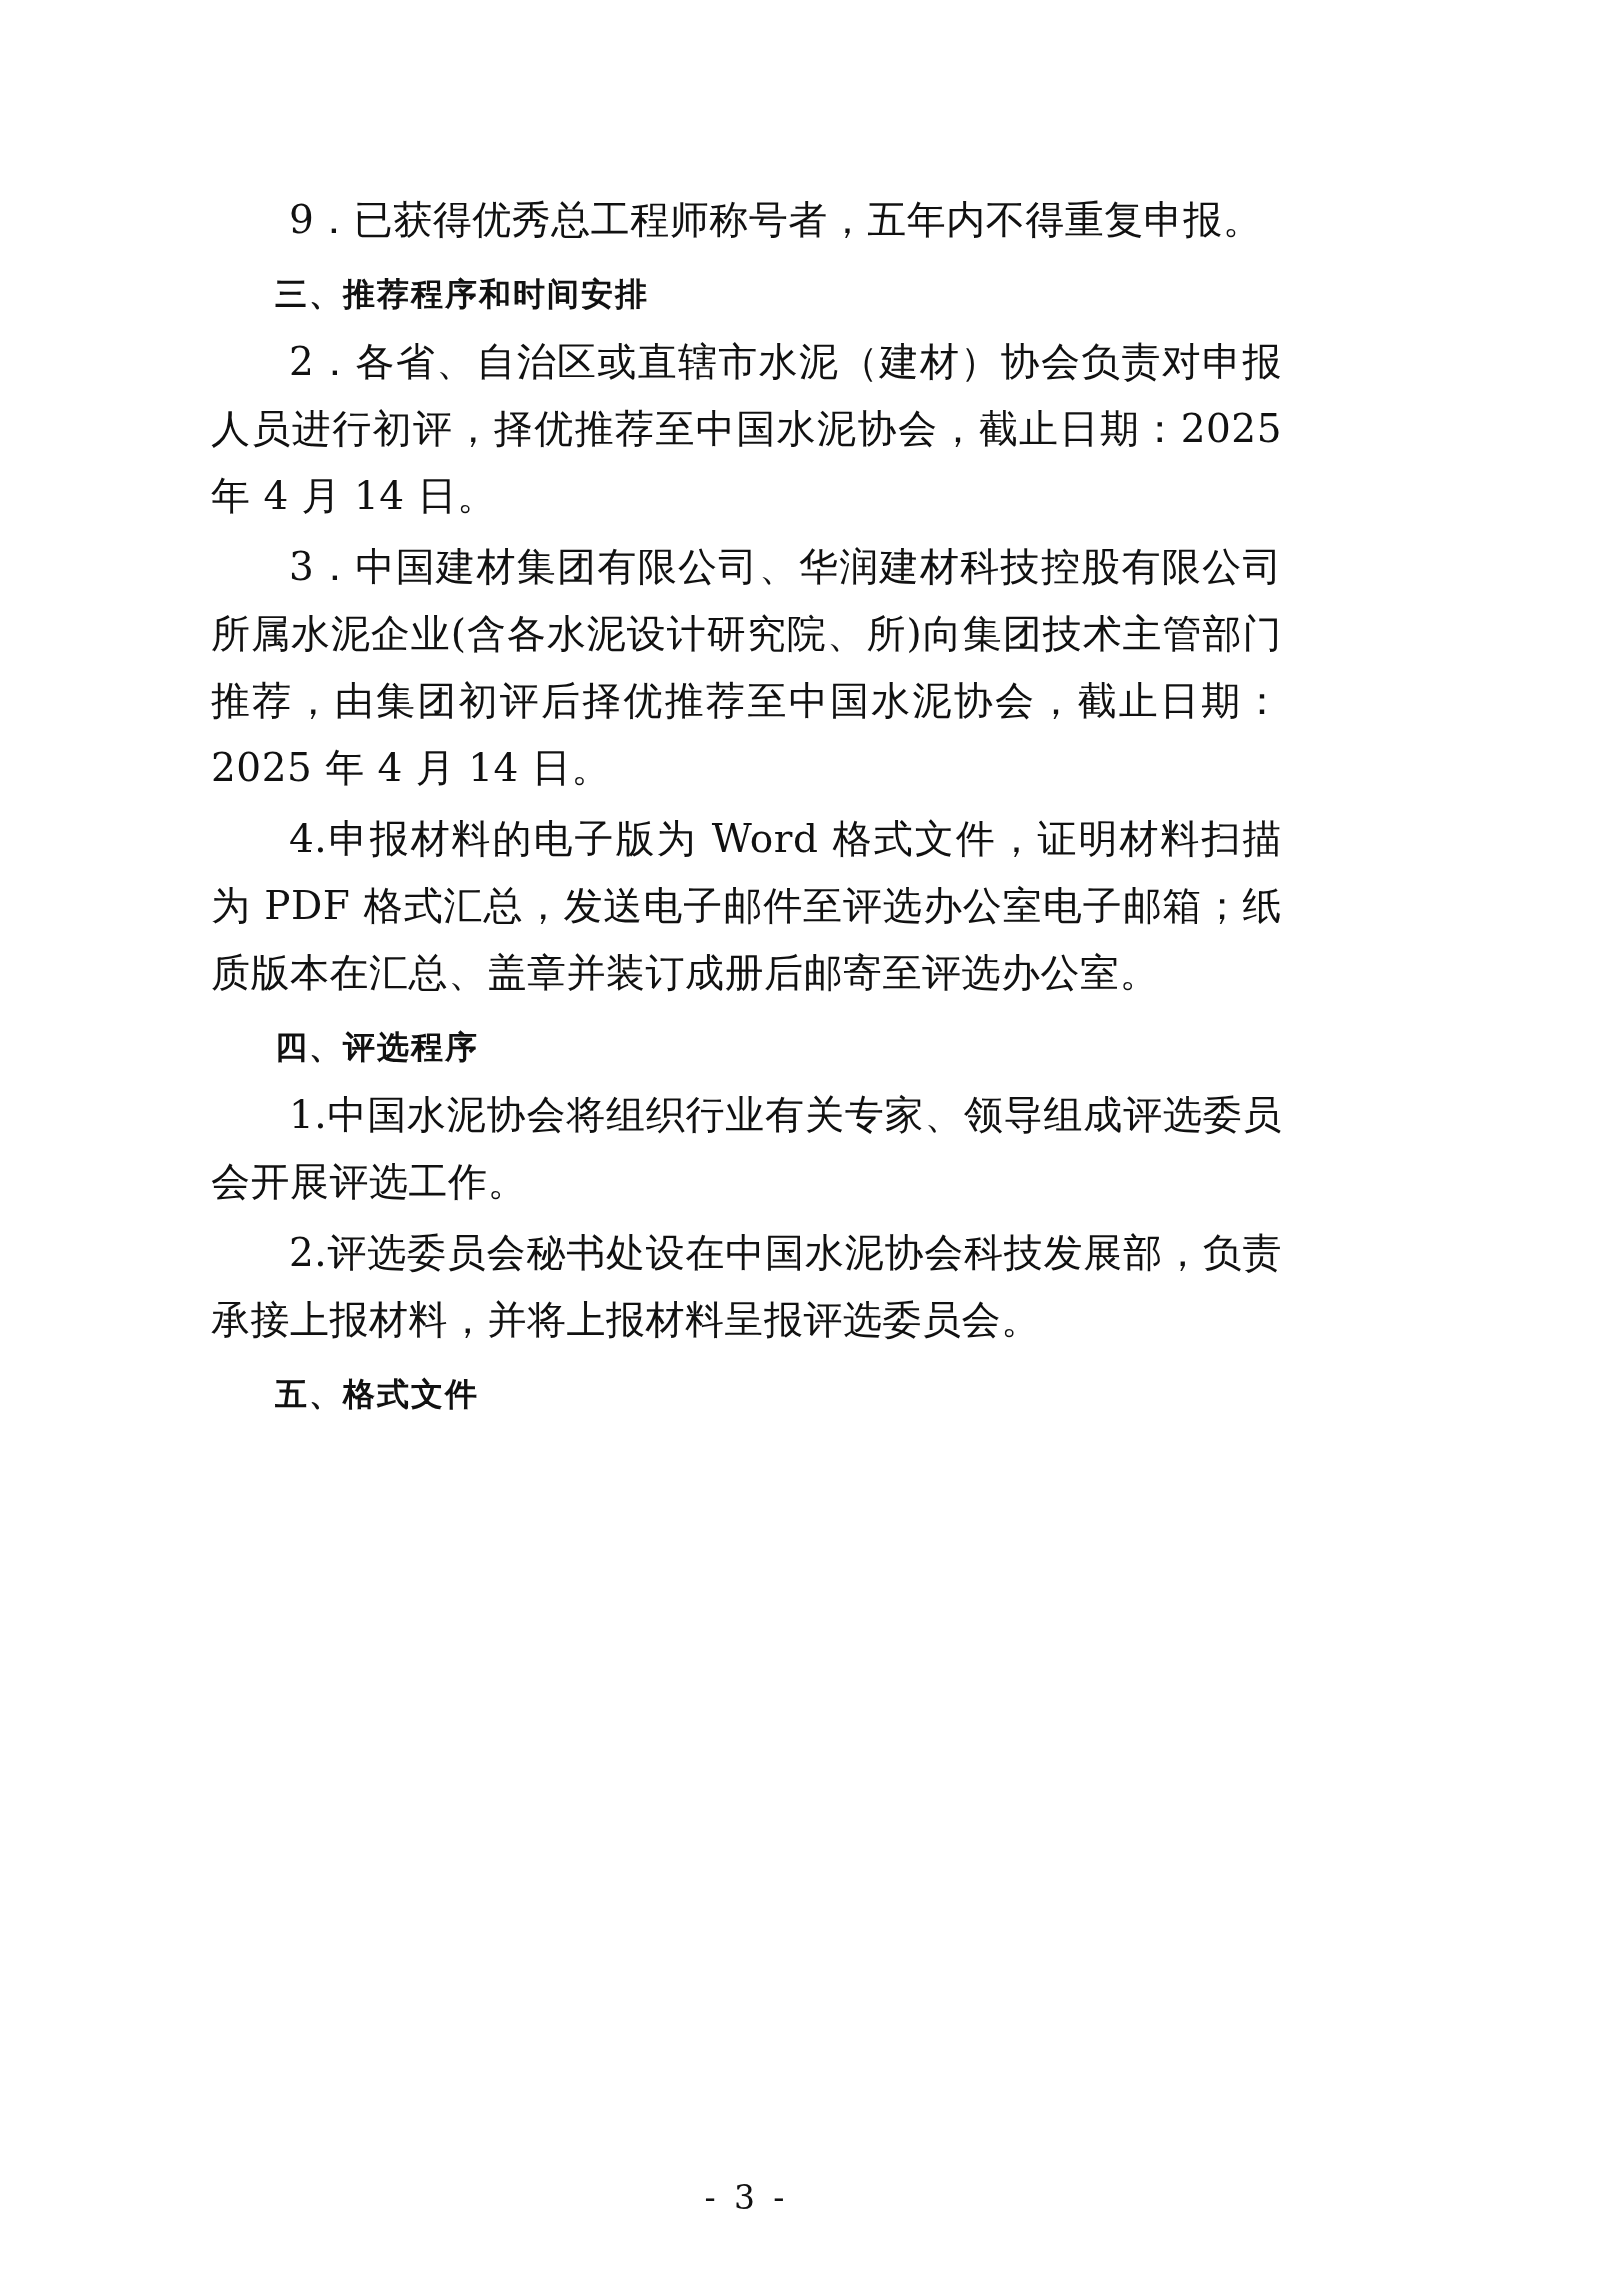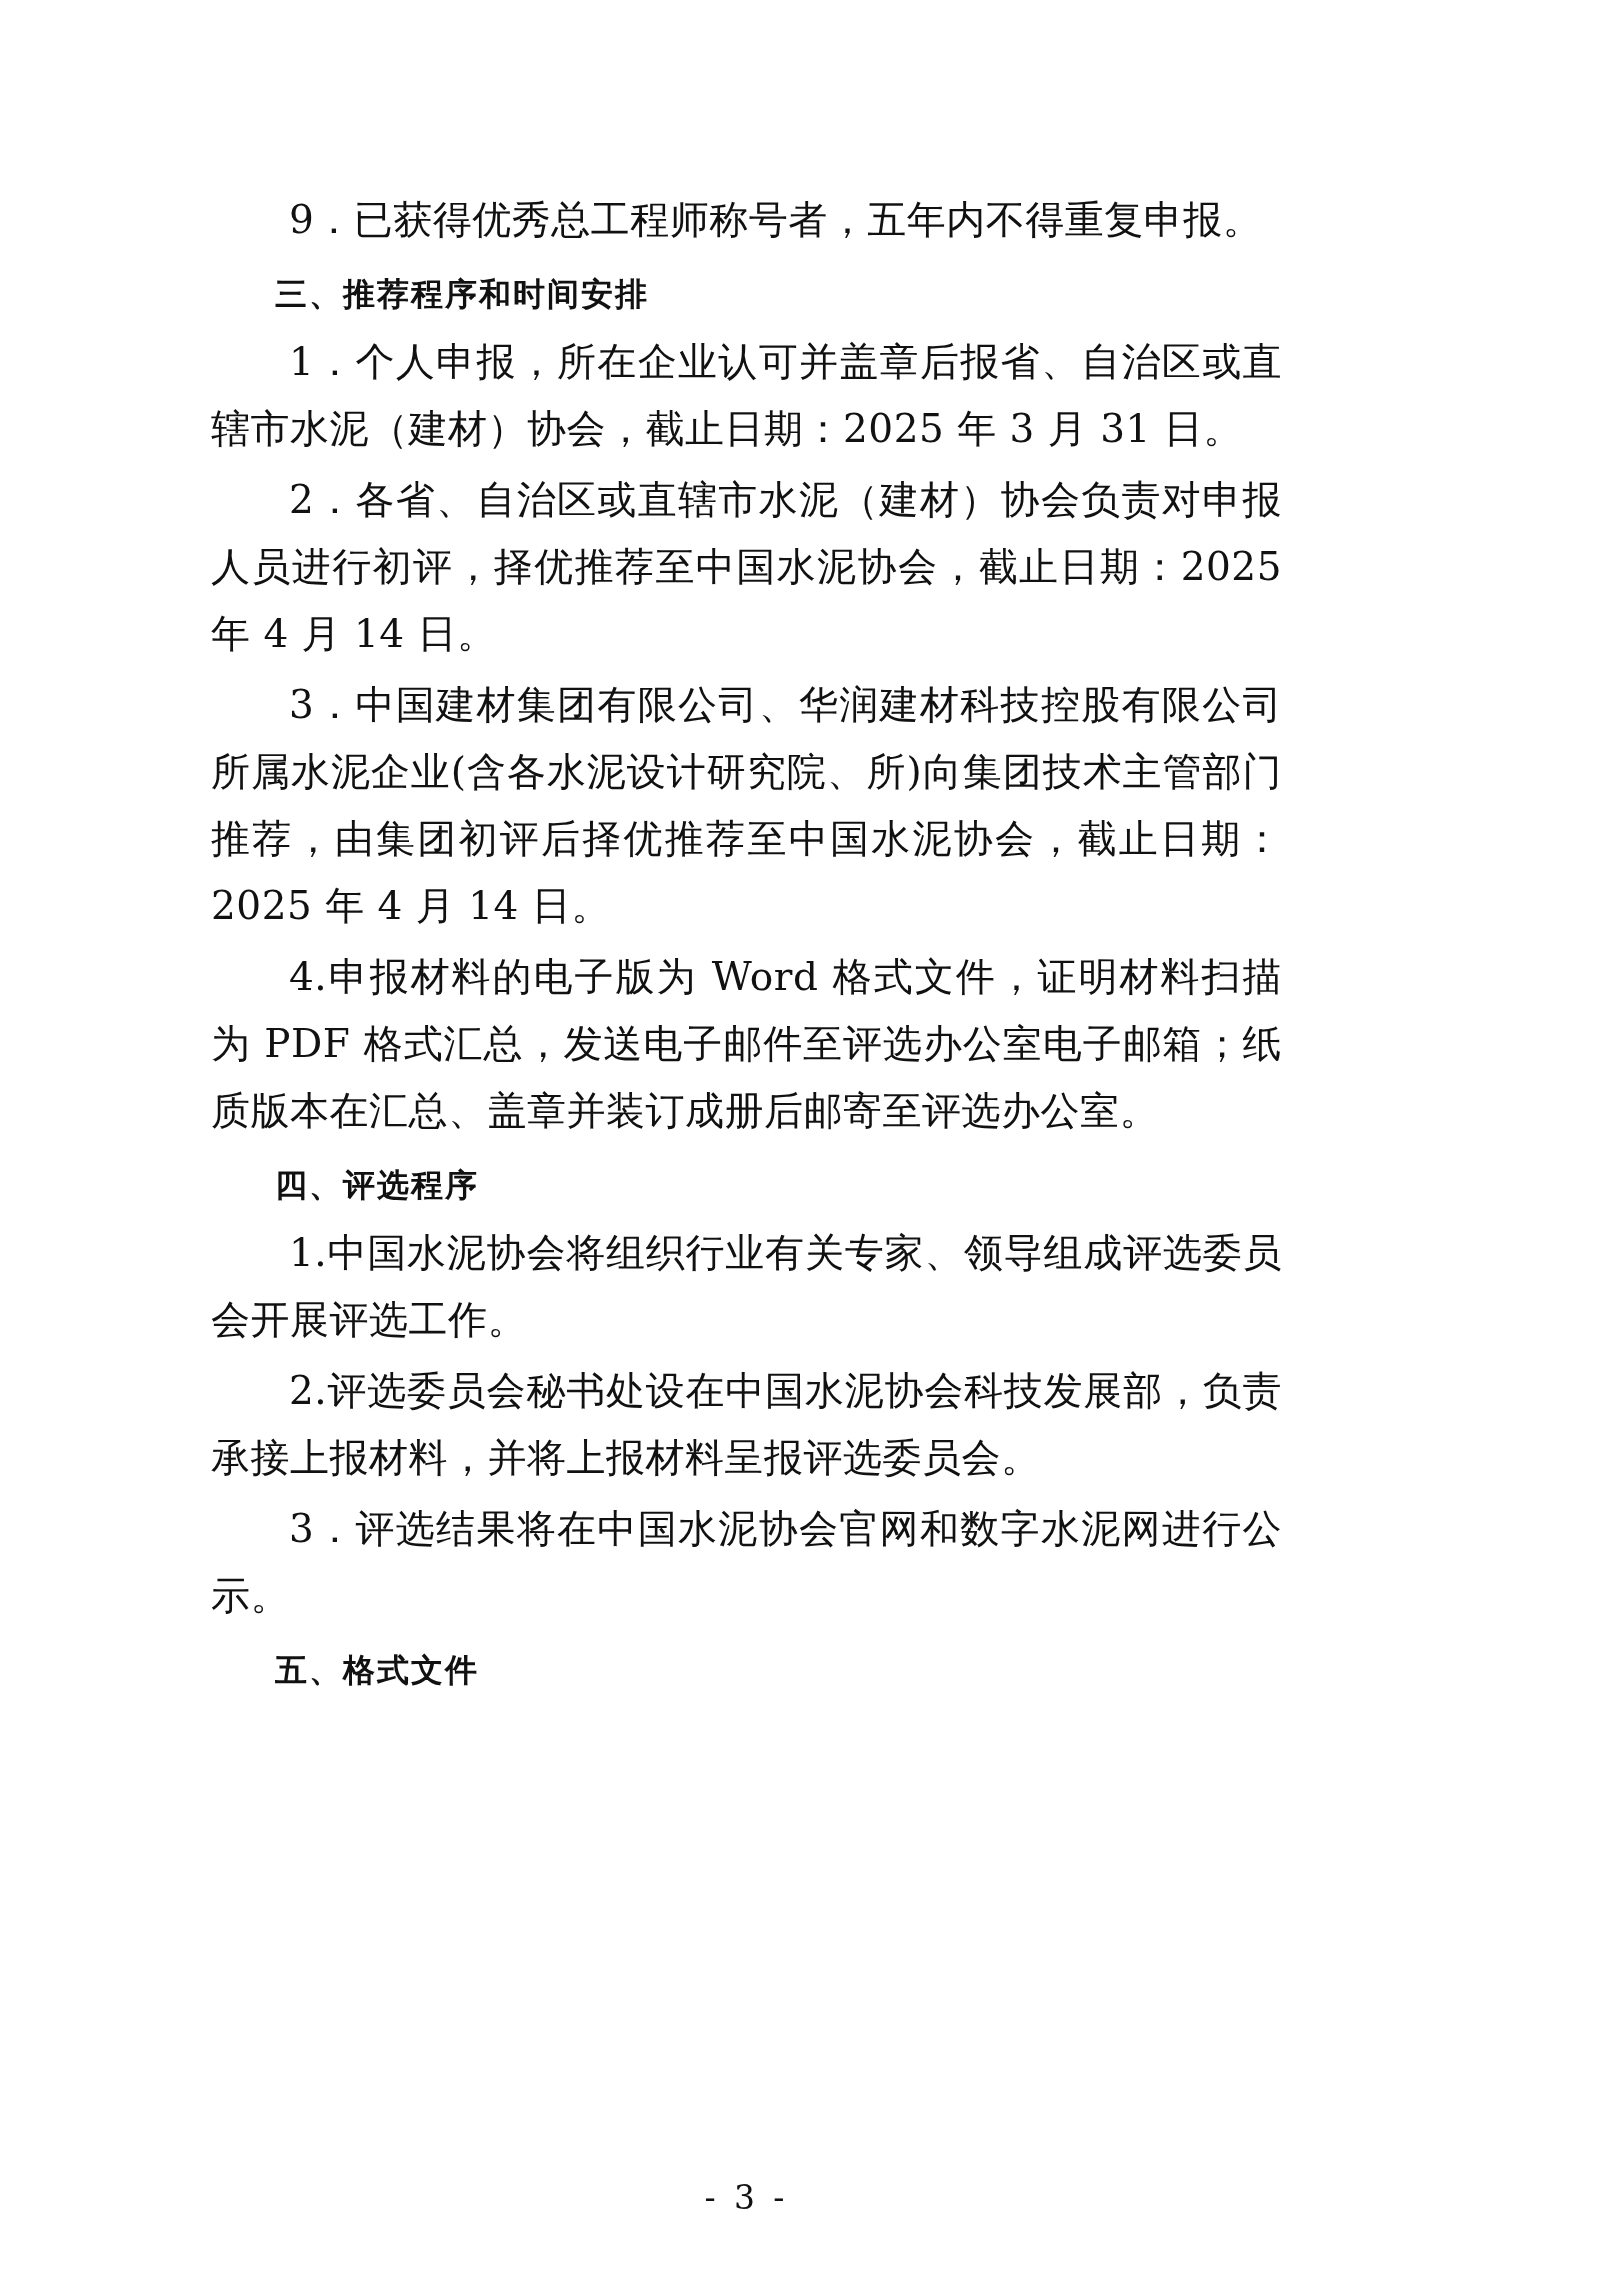--- a/index.html
+++ b/index.html
@@ -55,25 +55,23 @@
     color: #111;
   }
 </style>
 </head>
 <body>
 
 <div class="page">
   <div class="doc-body" id="doc-body">
       <p class="para">9．已获得优秀总工程师称号者，五年内不得重复申报。</p>
       <p class="heading">三、推荐程序和时间安排</p>
-      <p class="para">1．个人申报，所在企业认可并盖章后报省、自治区或直辖市水泥（建材）协会，截止日期：2025 年 3 月 31 日。</p>
       <p class="para">2．各省、自治区或直辖市水泥（建材）协会负责对申报人员进行初评，择优推荐至中国水泥协会，截止日期：2025 年 4 月 14 日。</p>
       <p class="para">3．中国建材集团有限公司、华润建材科技控股有限公司所属水泥企业(含各水泥设计研究院、所)向集团技术主管部门推荐，由集团初评后择优推荐至中国水泥协会，截止日期：2025 年 4 月 14 日。</p>
       <p class="para">4.申报材料的电子版为 Word 格式文件，证明材料扫描为 PDF 格式汇总，发送电子邮件至评选办公室电子邮箱；纸质版本在汇总、盖章并装订成册后邮寄至评选办公室。</p>
       <p class="heading">四、评选程序</p>
       <p class="para">1.中国水泥协会将组织行业有关专家、领导组成评选委员会开展评选工作。</p>
       <p class="para">2.评选委员会秘书处设在中国水泥协会科技发展部，负责承接上报材料，并将上报材料呈报评选委员会。</p>
-      <p class="para">3．评选结果将在中国水泥协会官网和数字水泥网进行公示。</p>
       <p class="heading">五、格式文件</p>
     </div>
   <div class="page-number">- 3 -</div>
 </div>
 
 
 </body></html>

